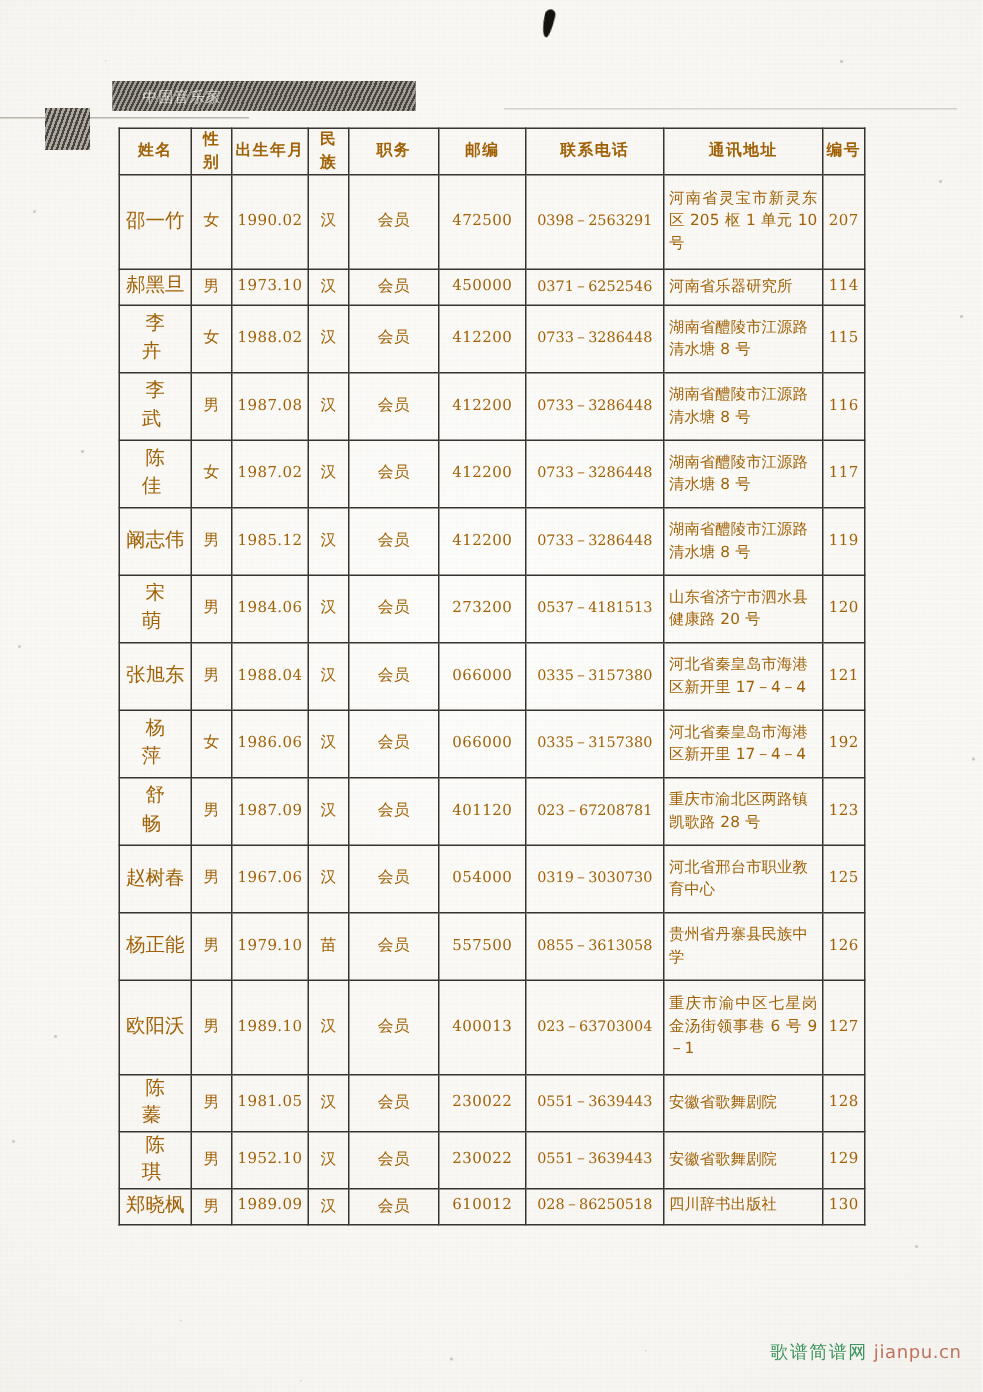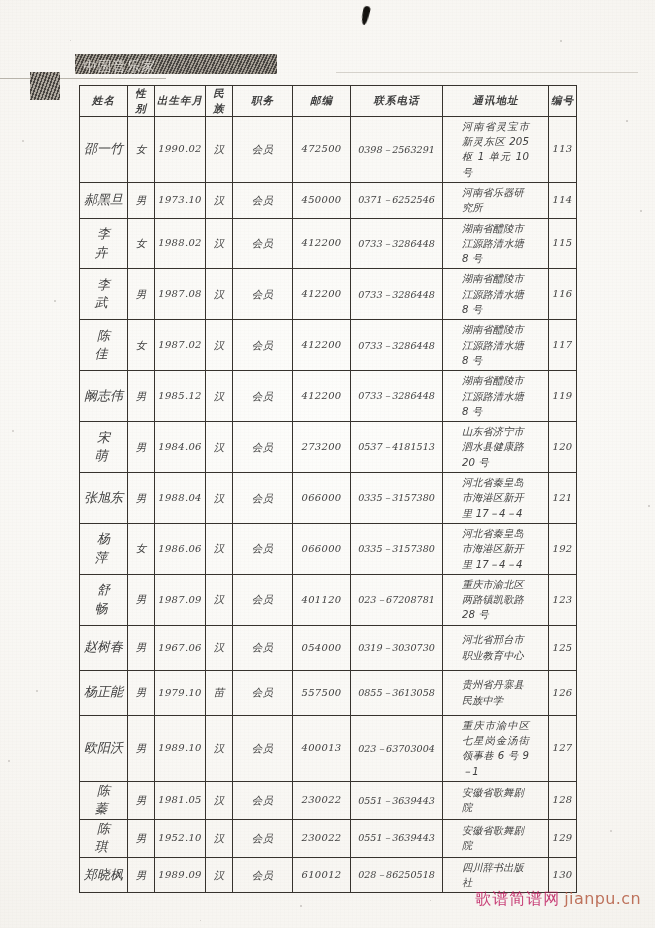--- a/index.html
+++ b/index.html
@@ -34,22 +34,22 @@
   
   #smudge{
     position:absolute;left:75px;top:54px;width:202px;height:20px;
     background:
       repeating-linear-gradient(115deg,#3a3632 0 1.5px, #9d978d 1.5px 3px),
       #4a453f;
     opacity:.92;
     filter:blur(.25px);
   }
   #smudge .smudge-text{
-    position:absolute;left:8px;top:4px;
-    font-size:14px;color:#e9e6df;letter-spacing:.5px;
+    position:absolute;left:20px;top:4px;
+    font-size:10px;color:#e9e6df;letter-spacing:.5px;
     font-family:"DejaVu Sans",sans-serif;
     mix-blend-mode:screen;opacity:.72;white-space:nowrap;
   }
   #smudge2{
     position:absolute;left:30px;top:72px;width:30px;height:28px;
     background:repeating-linear-gradient(110deg,#35312d 0 1.5px,#a59f95 1.5px 3.2px),#4a453f;
     opacity:.9;filter:blur(.2px);
   }
   
   #ink-blot{
@@ -58,22 +58,21 @@
     border-radius:54% 46% 40% 60% / 22% 20% 80% 78%;
     transform:rotate(13deg);
     filter:blur(.2px);
   }
   
   #table-wrap{position:absolute;left:79px;top:85px;width:497px;}
   table{
     border-collapse:collapse;
     width:497px;
     table-layout:fixed;
-    color:#404040;
-    font-style:italic;
+    color:#a16207;
   }
   th,td{
     border:1px solid #37332e;
     padding:0 2px;
     text-align:center;
     vertical-align:middle;
     font-size:10.5px;
     line-height:1.42;
     letter-spacing:.2px;
   }
@@ -95,38 +94,38 @@
 
   td.name{letter-spacing:0;font-size:13px}
   td.name.spaced{letter-spacing:5px;text-indent:5px}
   td.birth,td.zip,td.tel,td.id{
     font-family:"DejaVu Serif","Liberation Serif",serif;
     font-size:10px;letter-spacing:.3px;
   }
   td.tel{font-size:9.6px;letter-spacing:0}
   td.addr{
     text-align:left;
-    padding:2px 19px;
+    padding:2px 3px;
     letter-spacing:.1px;
     font-size:10.2px;
     line-height:1.5;
   }
   td.addr.justify{text-align:justify;text-align-last:left}
   tr.h1 td{height:19px}
   tr.h2 td{height:40px}
   tr.h3 td{height:58px}
 
   
   #watermark{
     position:absolute;right:14px;bottom:18px;
     display:flex;align-items:baseline;gap:4px;opacity:.82;
   }
-  #watermark .wm-cn{font-size:16px;color:#be185d;letter-spacing:1px;}
+  #watermark .wm-cn{font-size:12px;color:#15803d;letter-spacing:1px;}
   #watermark .wm-en{
-    font-size:16px;color:#b2563c;letter-spacing:.4px;
+    font-size:12px;color:#b2563c;letter-spacing:.4px;
     font-family:"DejaVu Sans",sans-serif;
   }
   
   .speck{position:absolute;background:#6b655c;border-radius:50%;opacity:.30}
 </style>
 </head>
 <body>
 
 <div id="paper"></div>
 <div id="grain"></div>
@@ -169,21 +168,21 @@
     <tbody id="tbody">
         <tr class="h3">
           <td class="name">邵一竹</td>
           <td class="sex">女</td>
           <td class="birth">1990.02</td>
           <td class="eth">汉</td>
           <td class="post">会员</td>
           <td class="zip">472500</td>
           <td class="tel">0398－2563291</td>
           <td class="addr justify">河南省灵宝市新灵东区 205 枢 1 单元 10 号</td>
-          <td class="id">113</td>
+          <td class="id">207</td>
         </tr>
         <tr class="h1">
           <td class="name">郝黑旦</td>
           <td class="sex">男</td>
           <td class="birth">1973.10</td>
           <td class="eth">汉</td>
           <td class="post">会员</td>
           <td class="zip">450000</td>
           <td class="tel">0371－6252546</td>
           <td class="addr">河南省乐器研究所</td>

